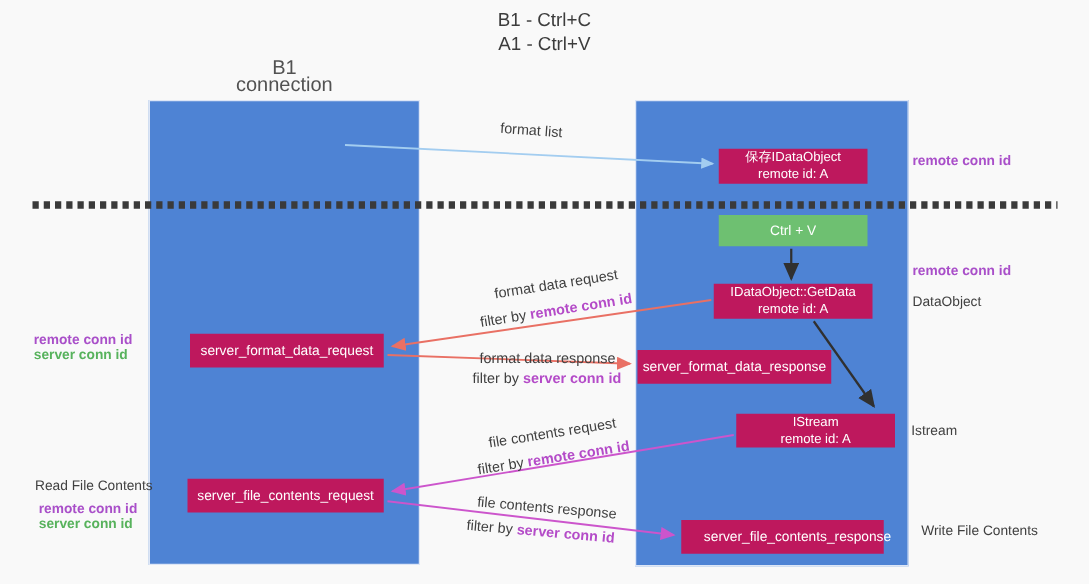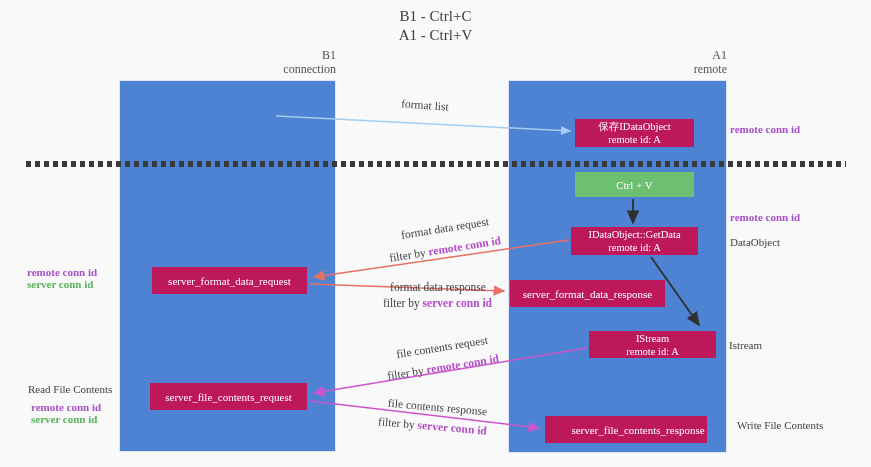--- a/index.html
+++ b/index.html
@@ -1,27 +1,27 @@
 <!DOCTYPE html>
 <html><head>
 <meta charset="utf-8">
 <style>
   html,body{margin:0;padding:0;background:#f9f9f9;}
   #stage{
     position:relative;width:871px;height:467px;overflow:hidden;
-    background:#f9f9f9;font-family:Liberation Serif, serif;color:#3f3f3f;
+    background:#f9f9f9;font-family:Liberation Sans, sans-serif;color:#3f3f3f;
   }
   .abs{position:absolute;}
   
   #title{left:0;top:7px;width:871px;text-align:center;font-size:15px;line-height:19px;color:#3c3c3c;}
   
   .col{background:#4e83d4;border:1px solid #dde6f6;box-sizing:border-box;}
   #col-left{left:119px;top:80px;width:217px;height:372px;}
   #col-right{left:508px;top:80px;width:219px;height:373px;}
-  .col-header{top:48px;text-align:right;font-size:12px;line-height:14px;color:#525252;}
+  .col-header{top:48px;text-align:center;font-size:16px;line-height:14px;color:#525252;}
   #hdr-left{left:119px;width:217px;}
   #hdr-right{left:508px;width:219px;}
   
   .node{display:flex;align-items:center;justify-content:center;color:#ffffff;
         font-size:11px;text-align:center;box-sizing:border-box;}
   .node.two{flex-direction:column;font-size:10.5px;line-height:13px;}
   .green{background:#6ec071;}
   .orange{background:#be185d;}
   #n-ctrl-c{left:157px;top:95px;width:117px;height:28px;}
   #n-save{left:575px;top:119px;width:119px;height:28px;}
@@ -66,24 +66,20 @@
 <div id="stage">
 
   <div class="abs" id="title">
     <div>B1 - Ctrl+C</div>
     <div>A1 - Ctrl+V</div>
   </div>
 
   <div class="abs col-header" id="hdr-left">
     <div>B1</div>
     <div>connection</div>
-  </div>
-  <div class="abs col-header" id="hdr-right">
-    <div>A1</div>
-    <div>remote</div>
   </div>
 
   <div class="abs col" id="col-left"></div>
   <div class="abs col" id="col-right"></div>
 
   <svg class="abs" id="arrows" width="871" height="467" viewBox="0 0 871 467">
     <defs>
       <marker id="m-blue" markerWidth="8" markerHeight="8" refX="6" refY="3" orient="auto">
         <path d="M0,0 L7,3 L0,6 z" fill="#a3cdf0"></path>
       </marker>

